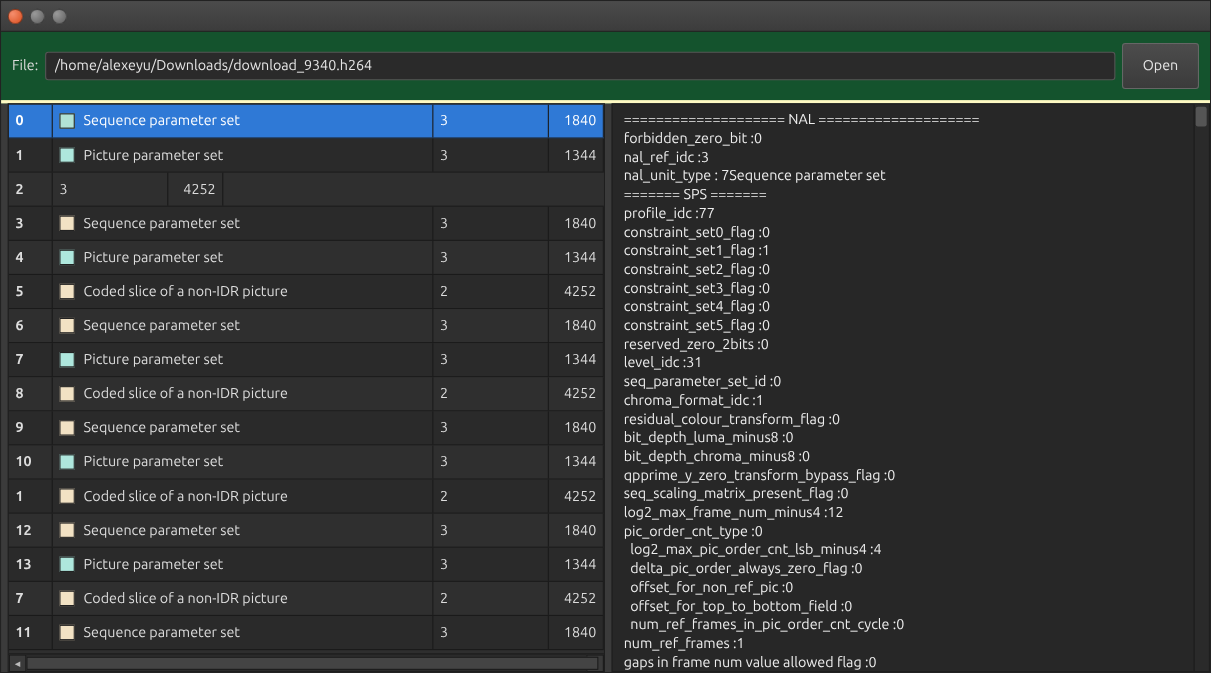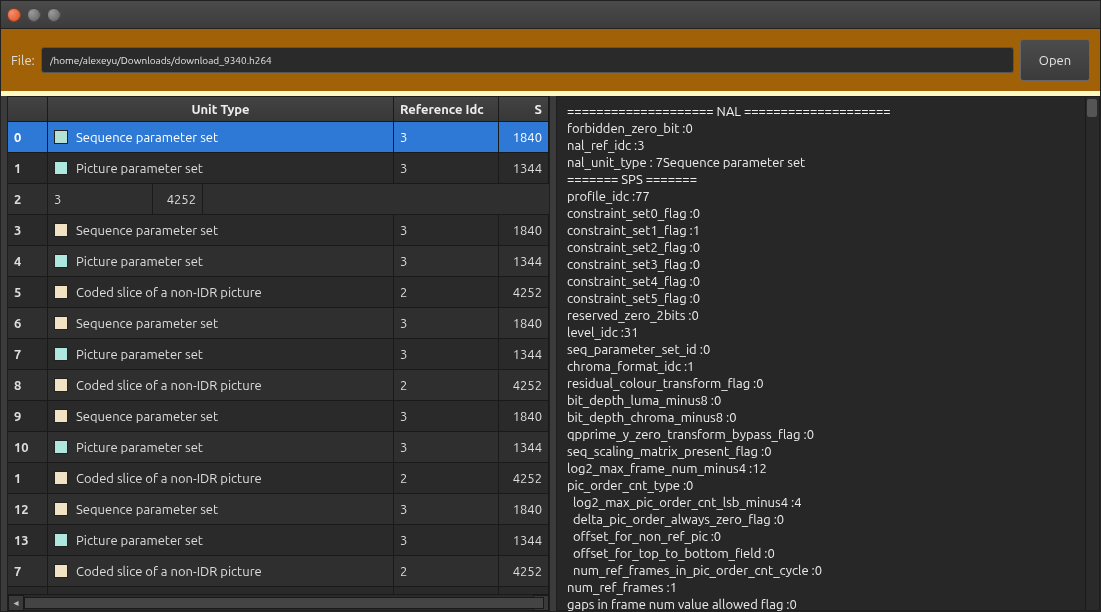--- a/index.html
+++ b/index.html
@@ -6,23 +6,23 @@
 html, body { width: 1101px; height: 612px; overflow: hidden; background: #2c2c2c; }
 
 .window { width: 1101px; height: 612px; display: flex; flex-direction: column; background: #3b3b3b; border: 1px solid #222; }
 .titlebar { height: 28px; background: linear-gradient(#4b4b4b,#3c3c3c); display: flex; align-items: center; padding: 0 6px; gap: 6px; border-bottom: 1px solid #222;}
 .winbtn { width: 14px; height: 14px; border-radius: 50%; display:inline-block; border:1px solid rgba(0,0,0,0.4);}
 .winbtn.close { background: radial-gradient(circle at 30% 30%, #f58e6e, #d94f1f); }
 .winbtn.min { background: radial-gradient(circle at 30% 30%, #9a9a9a, #5e5e5e); }
 .winbtn.max { background: radial-gradient(circle at 30% 30%, #9a9a9a, #5e5e5e); }
 .titlebar .title { color:#e6e6e6; font-size:13px; font-weight:bold; margin-left:8px;margin-top:41px; }
 
-.toolbar { display:flex; align-items:center; gap:6px; padding:10px 10px; background:#a16207; border-bottom:5px solid #fef9c3;}
+.toolbar { display:flex; align-items:center; gap:6px; padding:10px 10px; background:#14532d; border-bottom:3px solid #fef9c3;}
 .toolbar .lbl { color:#ddd; font-size:13px; }
-.pathinput { flex:1; height:26px; background:#2a2a2a; color:#e6e6e6; border:1px solid #555; border-radius:3px; padding:0 8px; font-size:10px; }
+.pathinput { flex:1; height:26px; background:#2a2a2a; color:#e6e6e6; border:1px solid #555; border-radius:3px; padding:0 8px; font-size:13px; }
 .openbtn { width:70px; height:42px; background: linear-gradient(#4c4c4c,#3b3b3b); color:#e6e6e6; border:1px solid #666; border-radius:3px; font-size:13px; cursor:pointer; }
 
 .main { flex:1; display:flex; gap:6px; padding:0 0 0 6px; min-height:0; }
 .left { width:543px; display:flex; flex-direction:column; background:#2e2e2e; border:1px solid #1e1e1e; }
 .right { flex:1; background:#272727; color:#eee; border:1px solid #1e1e1e; position:relative; }
 
 .thead { display:flex; background: linear-gradient(#434343,#383838); color:#eee; font-weight:bold; font-size:13px; border-bottom:1px solid #1a1a1a;}
 .thead .th { padding:5px 6px; border-right:1px solid #1a1a1a; }
 .th-idx { width:40px; }
 .th-type { flex:1; text-align:center; }
@@ -65,26 +65,20 @@
 
   <div class="toolbar">
     <span class="lbl">File:</span>
     <input class="pathinput" value="/home/alexeyu/Downloads/download_9340.h264" style="">
     <button class="openbtn">Open</button>
   </div>
 
   <div class="main">
 
     <div class="left">
-      <div class="thead">
-        <div class="th th-idx"></div>
-        <div class="th th-type">Unit Type</div>
-        <div class="th th-ref">Reference Idc</div>
-        <div class="th th-size">S</div>
-      </div>
       <div class="tbody" id="tbody">
           <div class="row selected">
             <div class="cell c-idx">0</div>
             <div class="cell c-type">
               <span class="swatch" style="background:#b1e2d5"></span>
               <span>Sequence parameter set</span>
             </div>
             <div class="cell c-ref">3</div>
             <div class="cell c-size">1840</div>
           </div>

